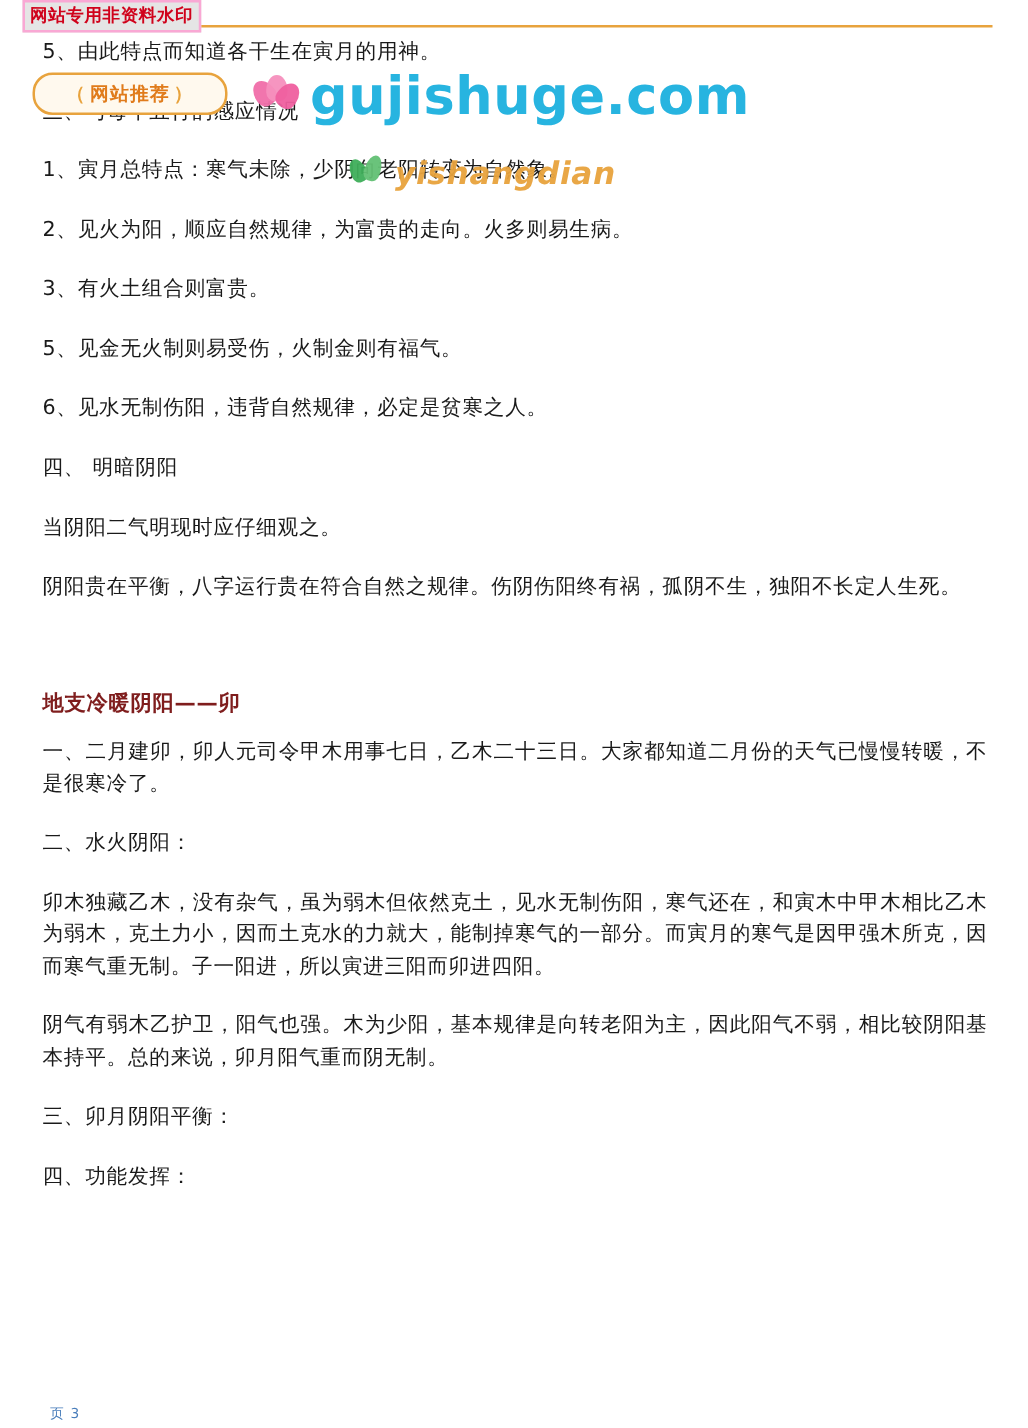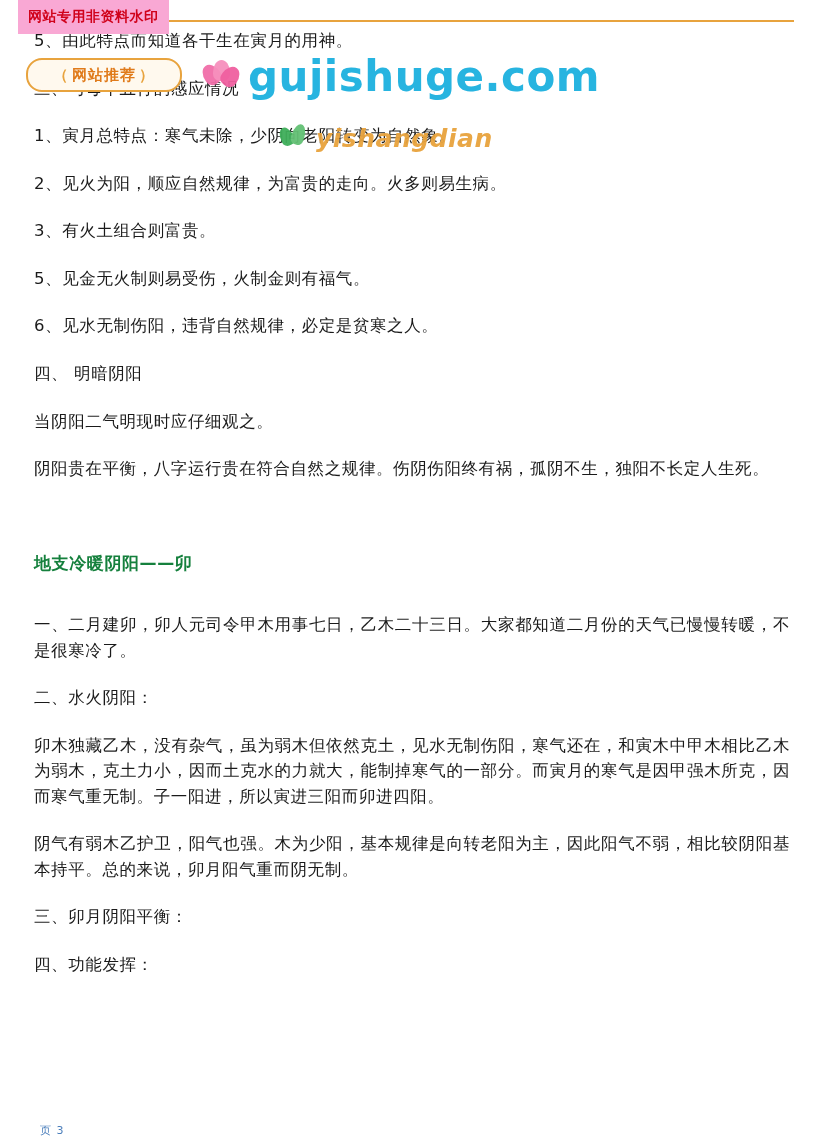--- a/index.html
+++ b/index.html
@@ -29,22 +29,22 @@
   }
   
   .wm-topleft {
     position: absolute;
     left: 18px;
     top: 0px;
     display: flex;
     align-items: center;
     height: 22px;
     padding: 0 4px;
-    background: #f9a8d4;
-    border: 6px solid #f9a8d4;
+    background: #e5e5e5;
+    border: 2px solid #f9a8d4;
     color: #d0021b;
     font-size: 14px;
     font-weight: bold;
     letter-spacing: 0.5px;
     font-family: Liberation Serif, serif;
     white-space: nowrap;
     z-index: 40;
   }
   
   .content {
@@ -55,24 +55,24 @@
     color: #1a1a1a;
     font-size: 16.5px;
     line-height: 1.55;
   }
   .para {
     margin: 0 0 22px 0;
     letter-spacing: 0.6px;
     text-align: justify;
   }
   .heading-red {
-    color: #15803d;
+    color: #7f1d1d;
     font-weight: bold;
     font-size: 17px;
-    margin: 0 0 36px 0;
+    margin: 0 0 12px 0;
     letter-spacing: 0.6px;
   }
   .spacer-lg { height: 46px; }
   
   .wm-pill {
     position: absolute;
     left: 26px;
     top: 58px;
     width: 152px;
     height: 30px;

